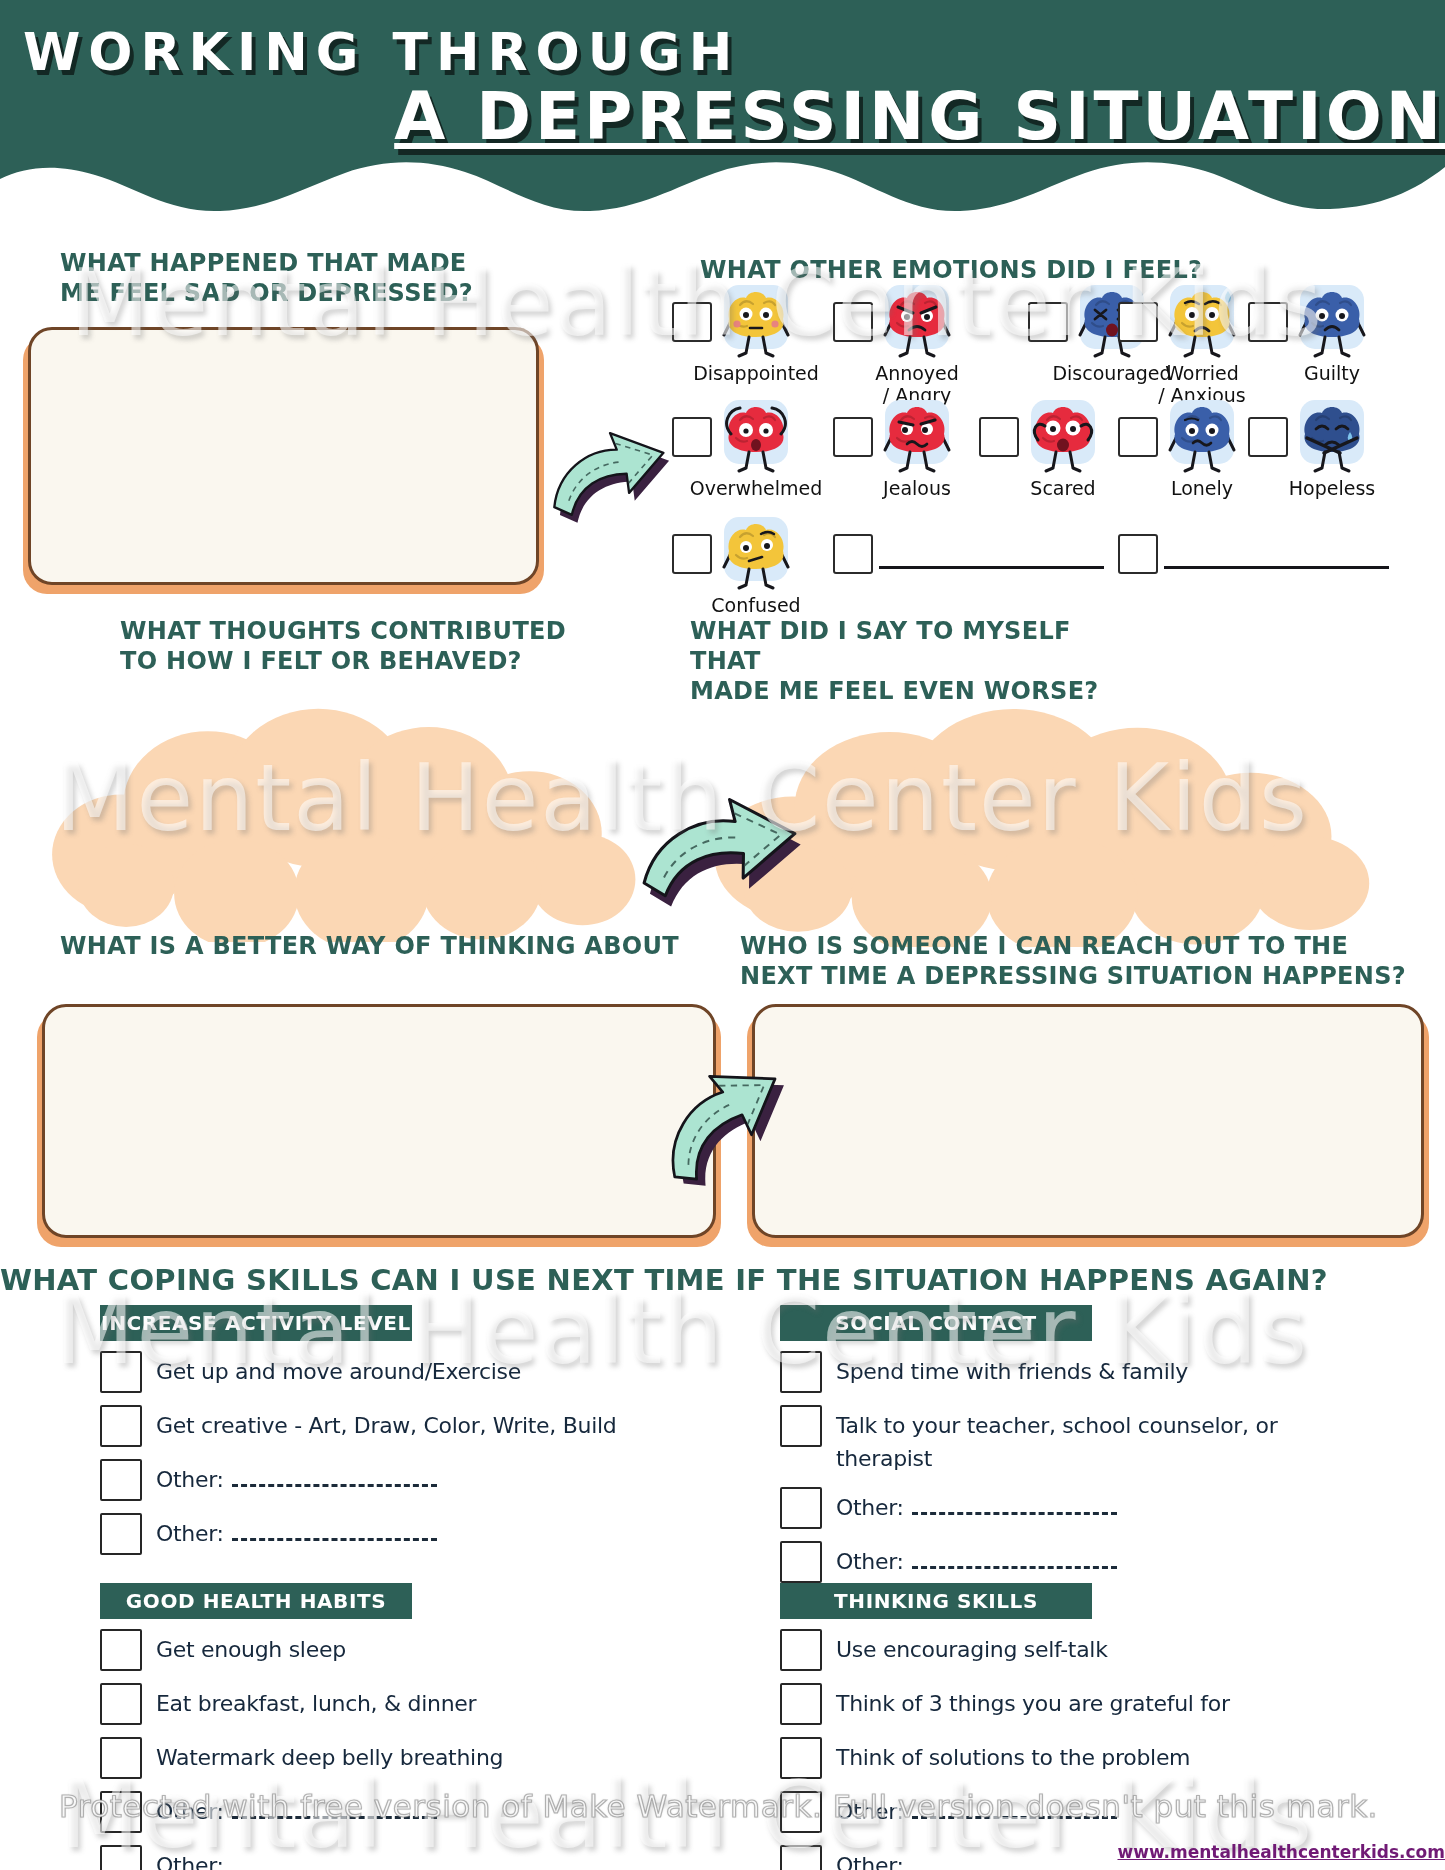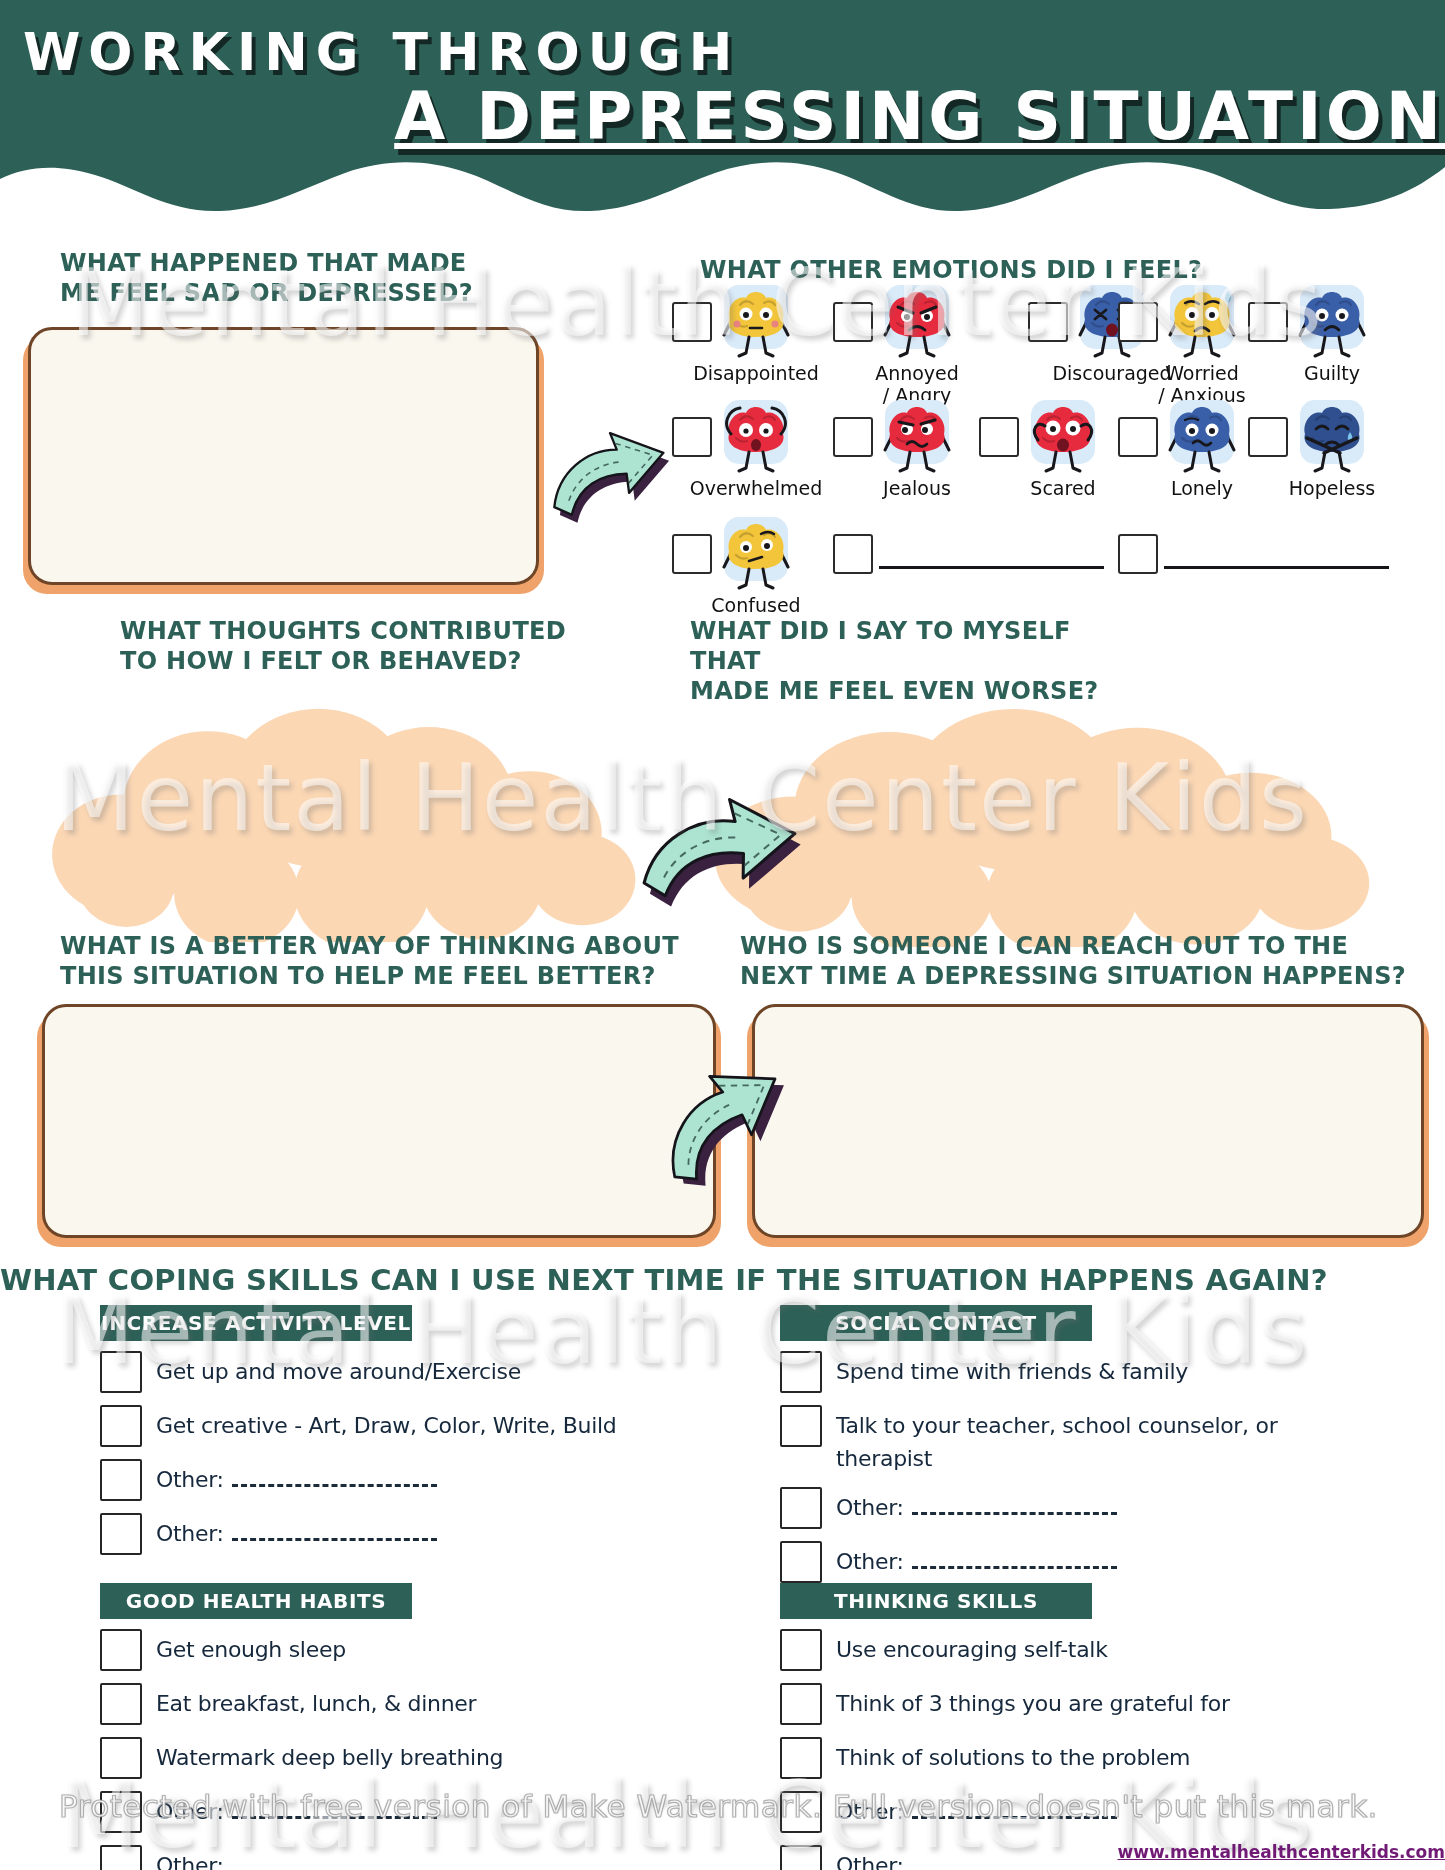--- a/index.html
+++ b/index.html
@@ -345,21 +345,20 @@
         <circle cx="470" cy="235" r="62"></circle>
           <circle cx="345" cy="240" r="70"></circle>
         <circle cx="215" cy="242" r="65"></circle>
           <circle cx="100" cy="232" r="50"></circle>
       </g>
     </svg>
   </div>
 
   <div class="q" style="left:60px;top:931px;width:630px;">
     <div>WHAT IS A BETTER WAY OF THINKING ABOUT</div>
-    <div>THIS SITUATION TO HELP ME FEEL BETTER?</div>
   </div>
   <div class="q" style="left:740px;top:931px;width:700px;">
     <div>WHO IS SOMEONE I CAN REACH OUT TO THE</div>
     <div>NEXT TIME A DEPRESSING SITUATION HAPPENS?</div>
   </div>
   <div class="wbox" style="left:42px;top:1004px;width:668px;height:228px;"></div>
   <div class="wbox" style="left:752px;top:1004px;width:666px;height:228px;"></div>
 
   <div class="arr" id="arrow1" style="left:544px;top:426px;width:132px;height:96px;transform:rotate(-12deg);">
       <svg viewBox="0 0 170 120" preserveAspectRatio="none" xmlns="http://www.w3.org/2000/svg">

